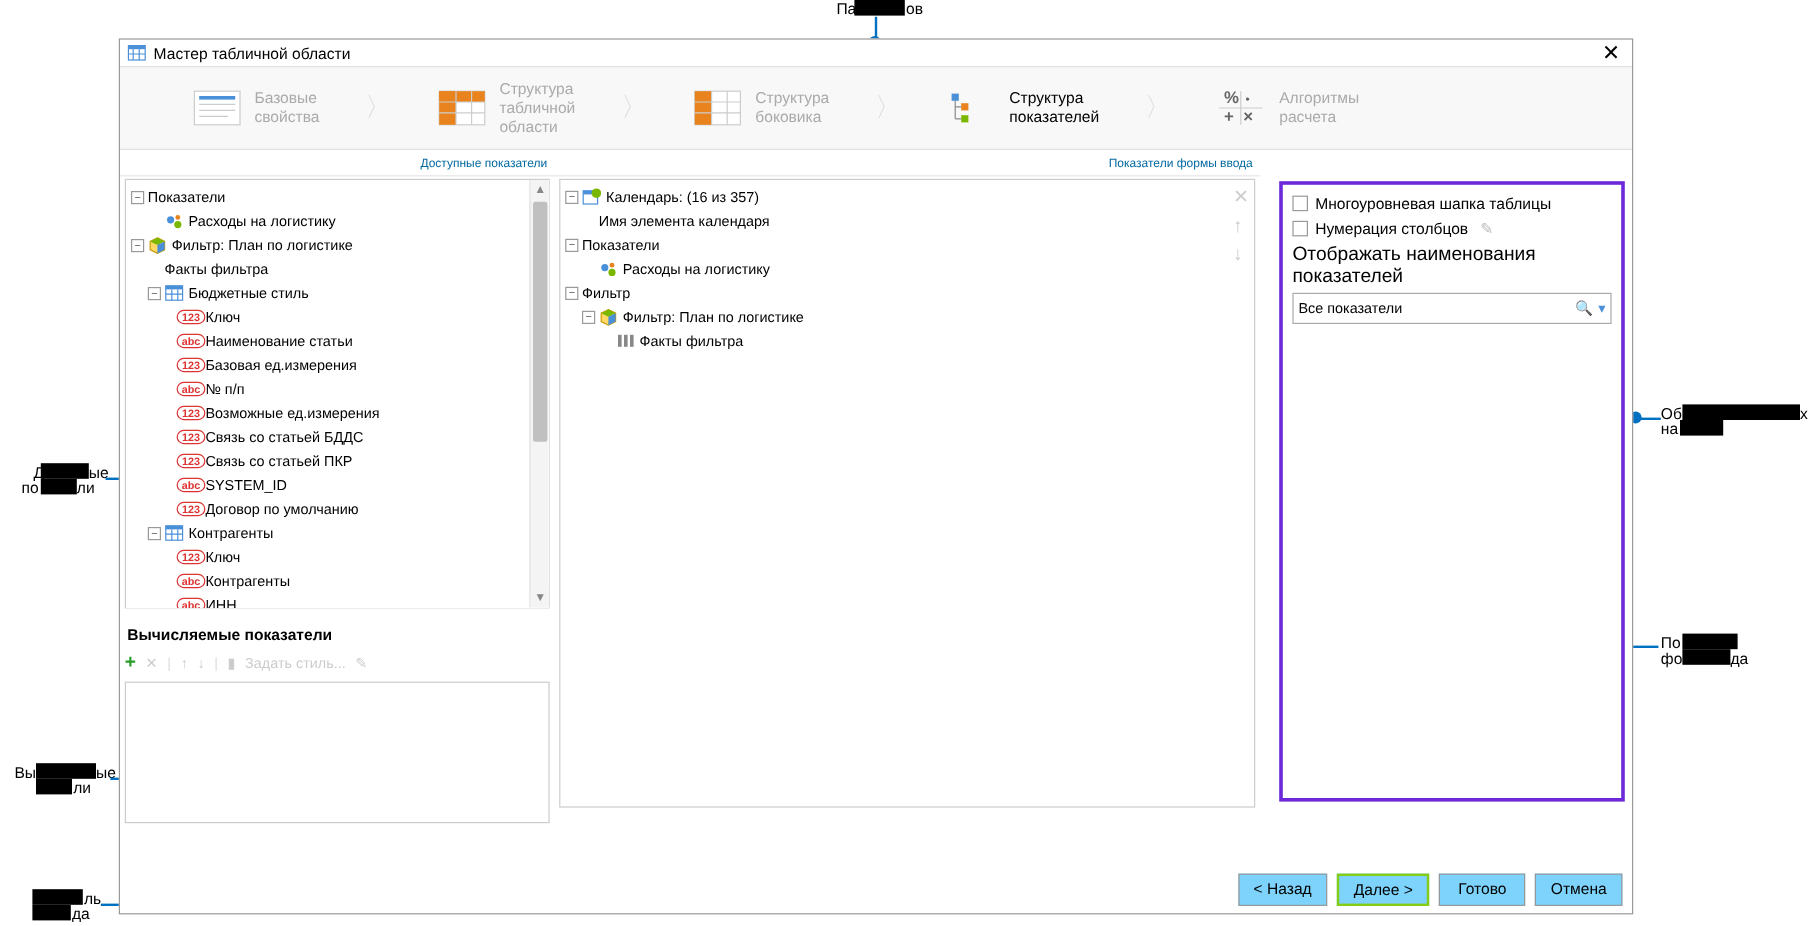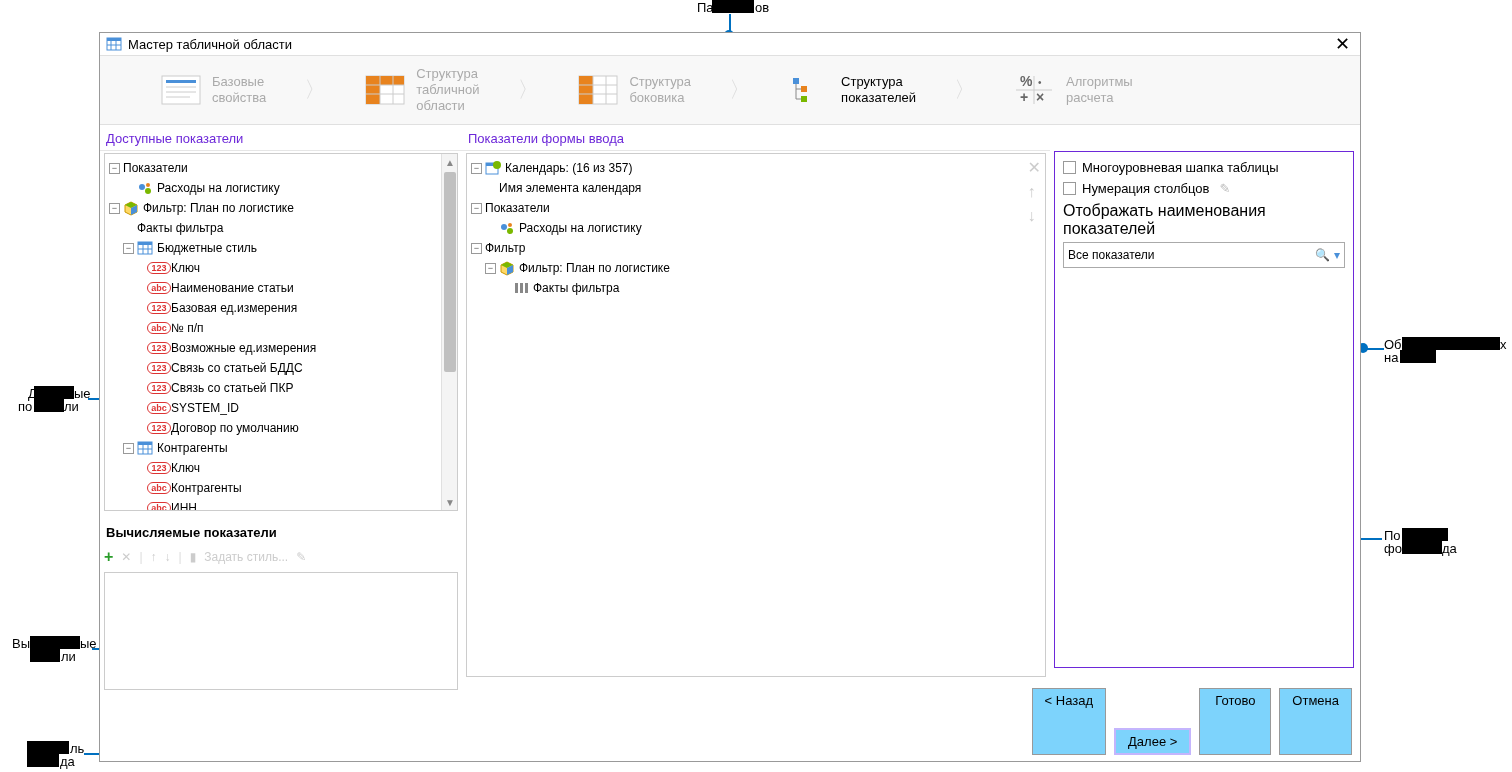--- a/index.html
+++ b/index.html
@@ -21,21 +21,21 @@
 .step-icon { width: 42px; height: 36px; }
 .step-labels { display: flex; flex-direction: column; line-height: 1.25; font-size: 13px; color: #aaa; }
 .step.active .step-labels { color: #000; }
 .step-arrow { width: 14px; height: 30px; color: #ddd; font-size: 22px; display:flex; align-items:center; justify-content:center; margin: 0 30px; }
 
 .content { display: flex; padding: 0; height: 600px; }
 .left-col { width: 362px; display: flex; flex-direction: column; }
 .mid-col { flex: 1; display: flex; flex-direction: column; }
 .right-col { width: 310px; display: flex; flex-direction: column; }
 
-.section-header { font-size: 13px; padding: 6px 6px 4px 6px; color: #6d28d9; border-bottom: 1px solid #e6e6e6; }
+.section-header { font-size: 10px; padding: 6px 6px 4px 6px; color: #0369a1; border-bottom: 1px solid #e6e6e6; text-align: right; }
 .tree-box { border: 1px solid #ccc; margin: 2px 4px 4px 4px; background:#fff; overflow:auto; position: relative; }
 .left-tree { height: 358px; }
 .calc-panel { margin: 4px 4px 4px 4px; }
 .calc-header { font-weight: bold; font-size: 13px; padding: 6px 2px; }
 .calc-toolbar { display: flex; align-items: center; gap: 8px; padding: 2px 0 6px 0; color: #bbb; }
 .calc-toolbar .plus { color: #2a9d2a; font-weight: bold; font-size: 16px; }
 .calc-toolbar .disabled { color: #ccc; }
 .calc-body { border: 1px solid #ccc; height: 118px; background:#fff; }
 
 .tree { padding: 4px 0; }
@@ -43,31 +43,31 @@
 .toggle { width: 11px; height: 11px; border: 1px solid #999; display: inline-flex; align-items:center; justify-content:center; font-size: 9px; line-height: 1; margin-right: 3px; cursor:pointer; background:#fff; color:#555; }
 .toggle-empty { width: 11px; height:11px; display:inline-block; margin-right:3px; }
 .node-icon { width: 16px; height: 16px; margin-right: 4px; display:inline-flex; align-items:center; justify-content:center; }
 .ind-0 { padding-left: 4px; }
 .ind-1 { padding-left: 18px; }
 .ind-2 { padding-left: 32px; }
 
 .mid-tree { height: 524px; margin: 2px 4px 4px 4px; border: 1px solid #ccc; position:relative; }
 .mid-actions { position:absolute; right:4px; top:4px; display:flex; flex-direction:column; gap:6px; color:#ccc; font-size:16px; }
 
-.right-box { border: 1px solid #6d28d9; margin: 2px 6px 4px 4px; height: 517px; padding: 8px; }
+.right-box { border: 3px solid #6d28d9; margin: 2px 6px 4px 16px; height: 517px; padding: 8px; }
 .checkbox-row { display:flex; align-items:center; gap:6px; margin-bottom:6px; font-size:13px; }
 .checkbox-box { width: 13px; height: 13px; border: 1px solid #999; background:#fff; }
 .pencil { color:#bbb; margin-left:4px; }
 .right-label { margin: 6px 0 4px 0; font-size: 16px; }
 .dropdown { width: 100%; height: 22px; border: 1px solid #aaa; display:flex; align-items:center; padding: 12px 4px; justify-content:space-between; font-size:12px; }
 .dd-icons { color:#4a90d9; display:flex; gap:4px; align-items:center; }
 
 .footer { position:absolute; bottom: 6px; right: 8px; display:flex; gap: 8px; }
 .btn { border: 1px solid #999; background:#7dd3fc; padding: 4px 12px; font-size: 13px; cursor:pointer; min-width:72px; text-align:center; }
-.btn.primary { border: 2px solid #c4b5fd; margin-top: 40px; }
+.btn.primary { border: 2px solid #84cc16; }
 
 .scrollbar-v { position:absolute; right:0; top:0; bottom:0; width:16px; background:#f4f4f4; border-left:1px solid #e0e0e0; }
 .scroll-thumb { position:absolute; left:2px; width:12px; background:#c0c0c0; border-radius:2px; }
 .scroll-btn { position:absolute; left:0; width:16px; height:16px; display:flex; align-items:center; justify-content:center; color:#888; background:#f4f4f4; font-size:10px; }
 .badge-123 { background:#fff; border:1px solid #d33; color:#d33; border-radius:8px; font-size:9px; padding:0 3px; font-weight:bold; }
 .badge-abc { background:#fff; border:1px solid #d33; color:#d33; border-radius:8px; font-size:9px; padding:0 3px; font-weight:bold; }
 </style>
 </head>
 <body>
 

